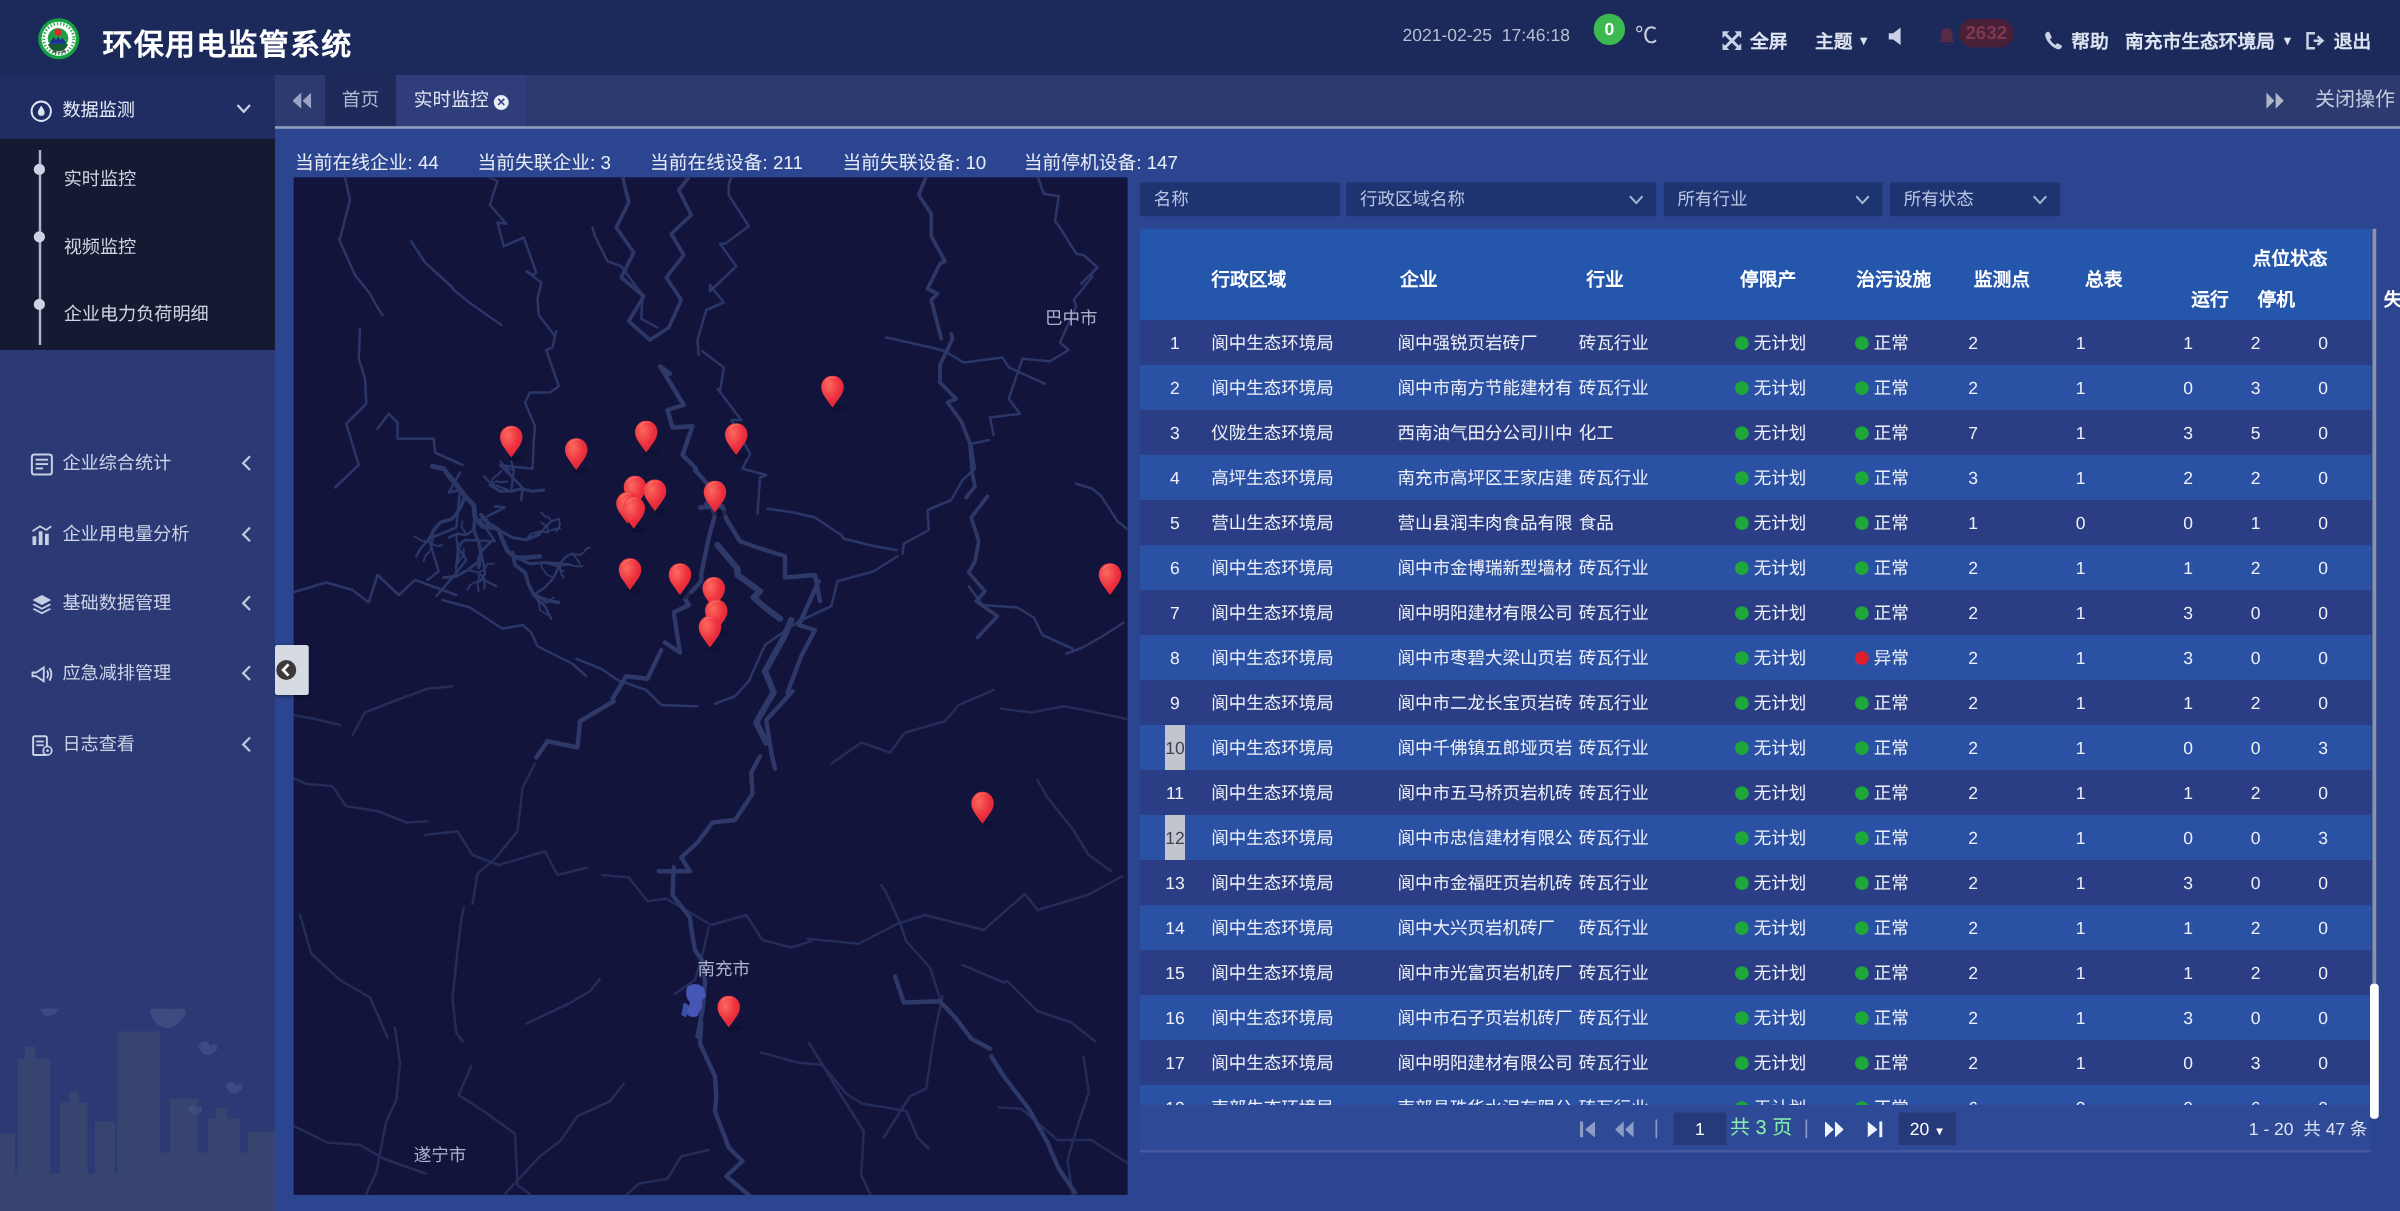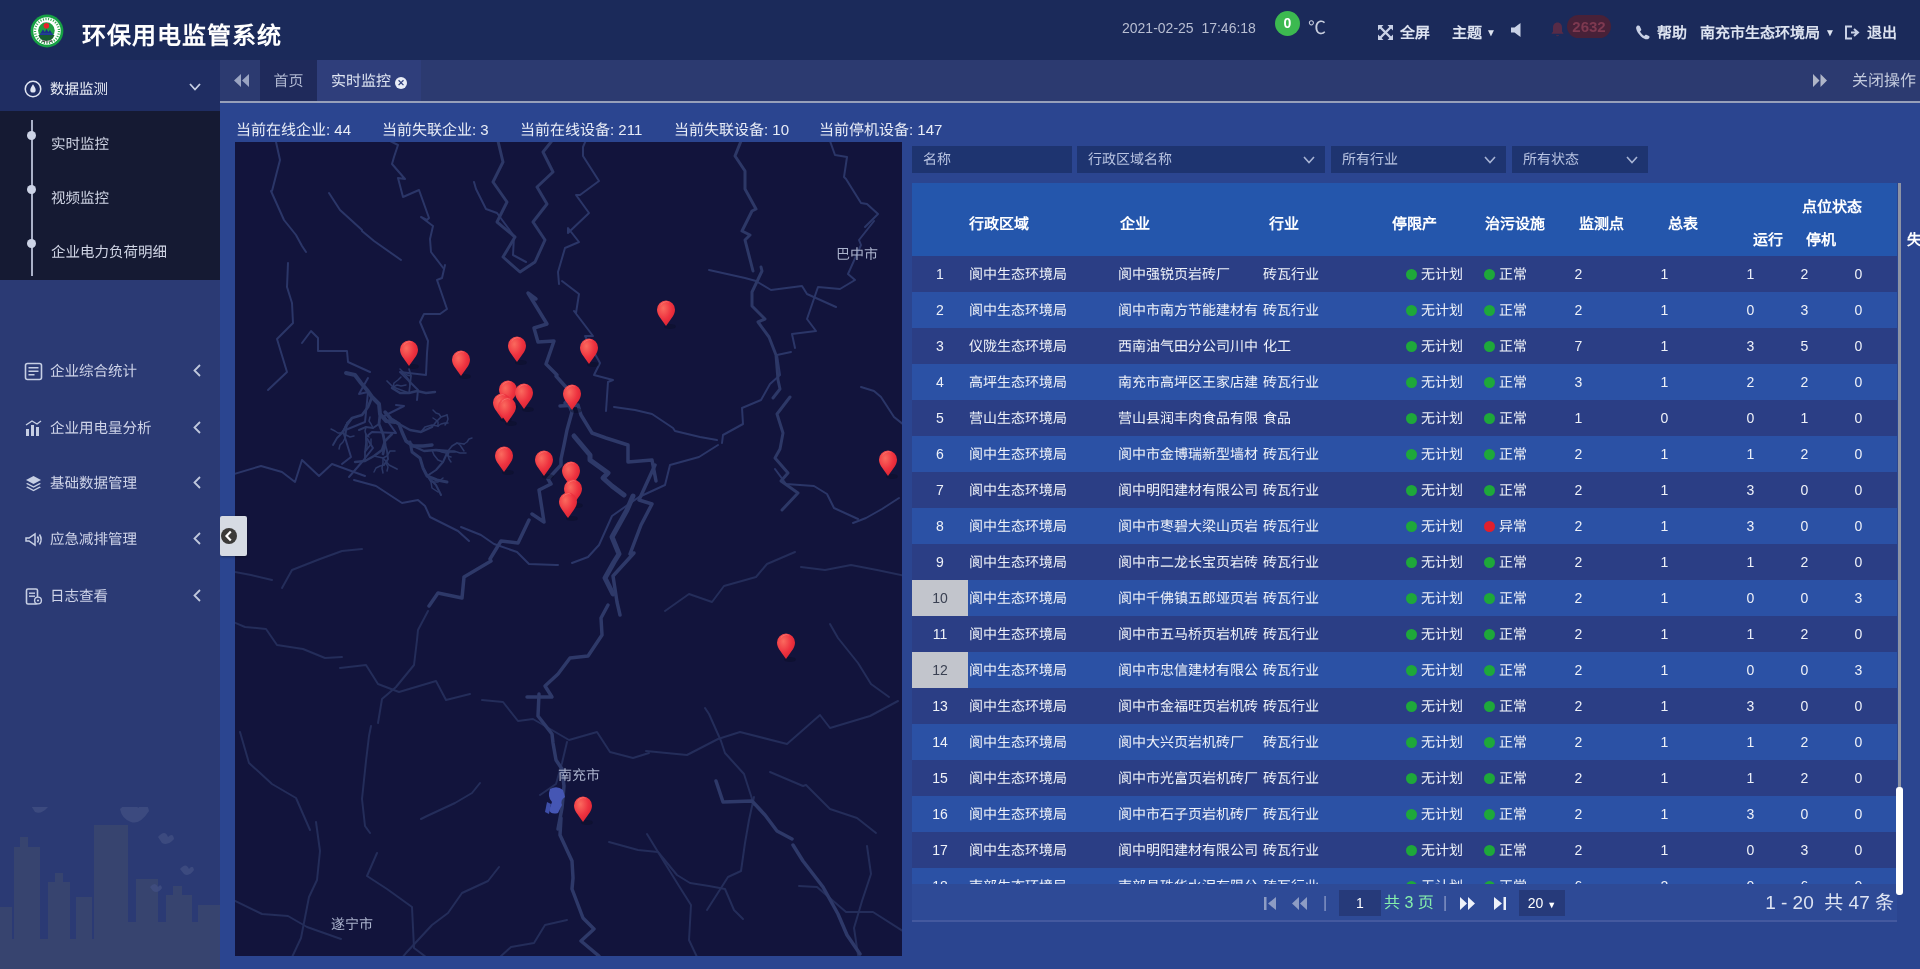--- a/index.html
+++ b/index.html
@@ -52,39 +52,39 @@
 .fbox .chev { position:absolute; right:10px; top:10px; line-height:0; }
 
 
 #thead { position:absolute; left:692px; top:80px; width:985px; height:73px; background:#2456ac; color:#fff; font-weight:bold; font-size:15px; }
 .th { position:absolute; white-space:nowrap; }
 .row { position:absolute; left:692px; width:985px; height:36px; color:#eef1f8; font-size:14px; }
 .row.odd  { background:#2b3e85; }
 .row.even { background:#2b51a5; }
 .c { position:absolute; top:0; height:36px; line-height:36px; white-space:nowrap; overflow:hidden; }
 .cnum  { left:0px;   width:56px;  text-align:center; }
-.greybox { display:inline-block; width:56px; height:36px; background:#c2c5cc; color:#3a4152; }
+.greybox { display:inline-block; width:16px; height:36px; background:#c2c5cc; color:#3a4152; }
 .corg  { left:57px;  width:142px; }
 .ccomp { left:206px; width:146px; }
 .cind  { left:351px; width:112px; }
-.cstop { left:494px; width:105px; }
+.cstop { left:476px; width:105px; }
 .czw   { left:572px; width:95px; }
 .cjcd  { left:630px; width:73px;  text-align:center; }
 .czb   { left:716px; width:73px;  text-align:center; }
 .crun  { left:802px; width:73px;  text-align:center; }
 .cstp  { left:856px; width:73px;  text-align:center; }
 .clst  { left:910px; width:73px;  text-align:center; }
 .gdot,.rdot { display:inline-block; width:11px; height:11px; border-radius:50%; margin-right:4px; vertical-align:-1px; }
 .gdot { background:#1ea83a; }
 .rdot { background:#e01f2c; }
 
 
 #pager { position:absolute; left:692px; top:781px; width:985px; height:38px; background:#2e4a96; border-bottom:2px solid #44599f; color:#c6cfe8; font-size:16px; z-index:5; }
 #pager .pi { position:absolute; top:0; height:38px; line-height:37px; }
-#pgtotal { position:absolute; right:3px; top:0; height:22px; line-height:38px; color:#dde3f2; font-size:19px; }
+#pgtotal { position:absolute; right:3px; top:0; height:22px; line-height:38px; color:#dde3f2; font-size:14px; }
 #scrolltrack { position:absolute; left:1678px; top:80px; width:3px; height:712px; background:#8d93a5; z-index:6; }
 #scrollthumb { position:absolute; left:1676px; top:684px; width:7px; height:108px; background:#ffffff; border-radius:3px; z-index:7; }
 </style></head>
 <body>
 
 <div id="header">
   <svg id="logo" viewBox="0 0 34 34">
     <circle cx="17" cy="17" r="16.4" fill="#16a044"></circle>
     <circle cx="17" cy="17" r="13.7" fill="#ffffff"></circle>
     <circle cx="17" cy="17" r="12" fill="none" stroke="#2aa547" stroke-width="2.3" stroke-dasharray="1.1 1.5" opacity="0.95"></circle>

